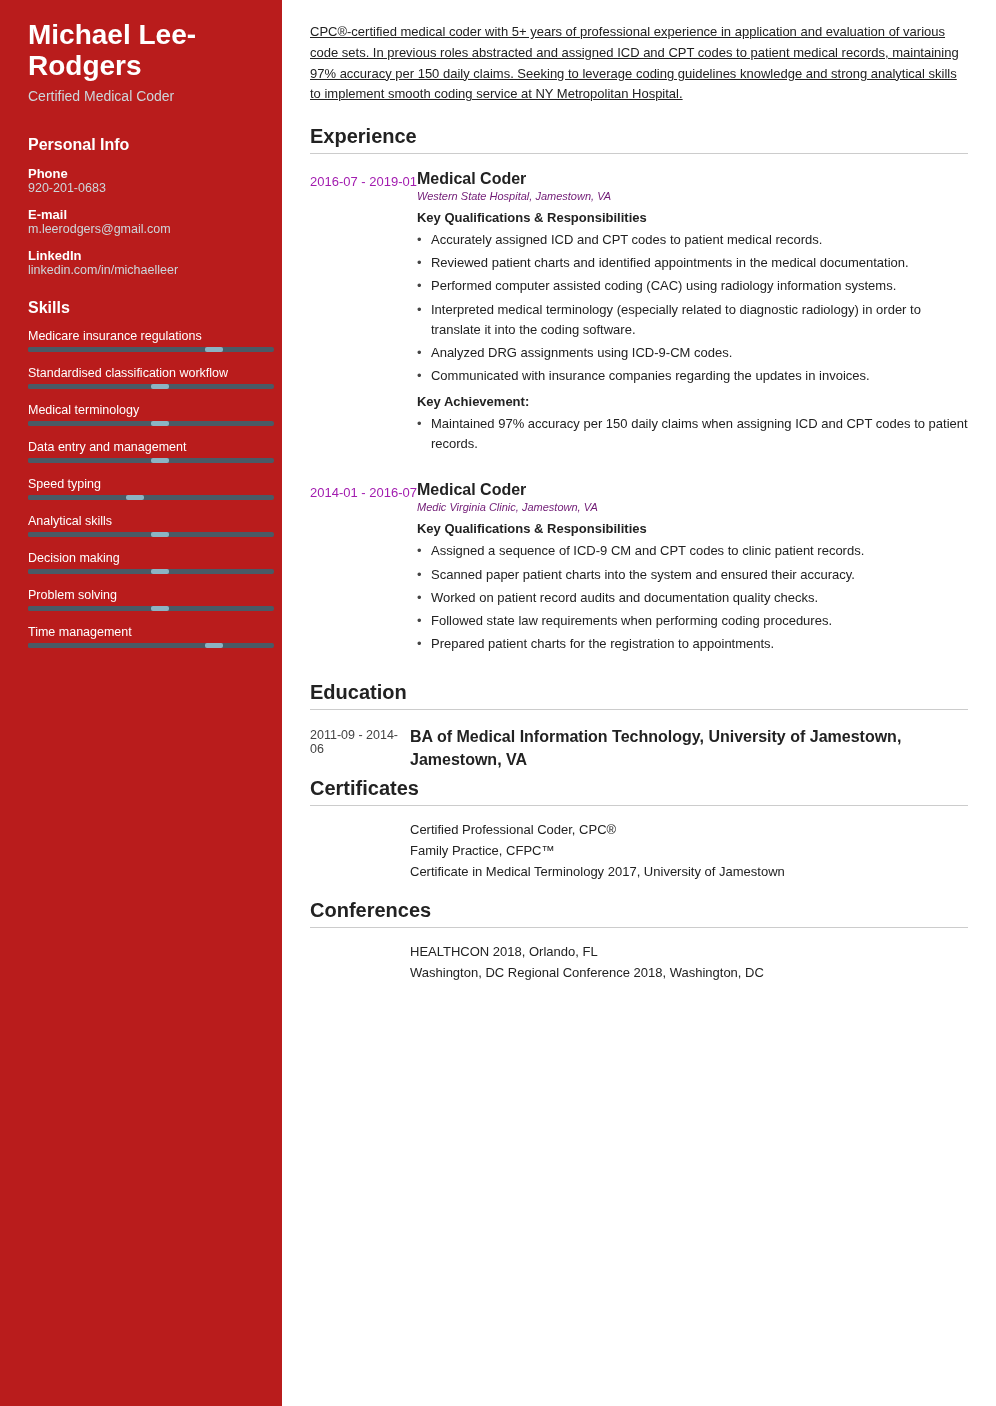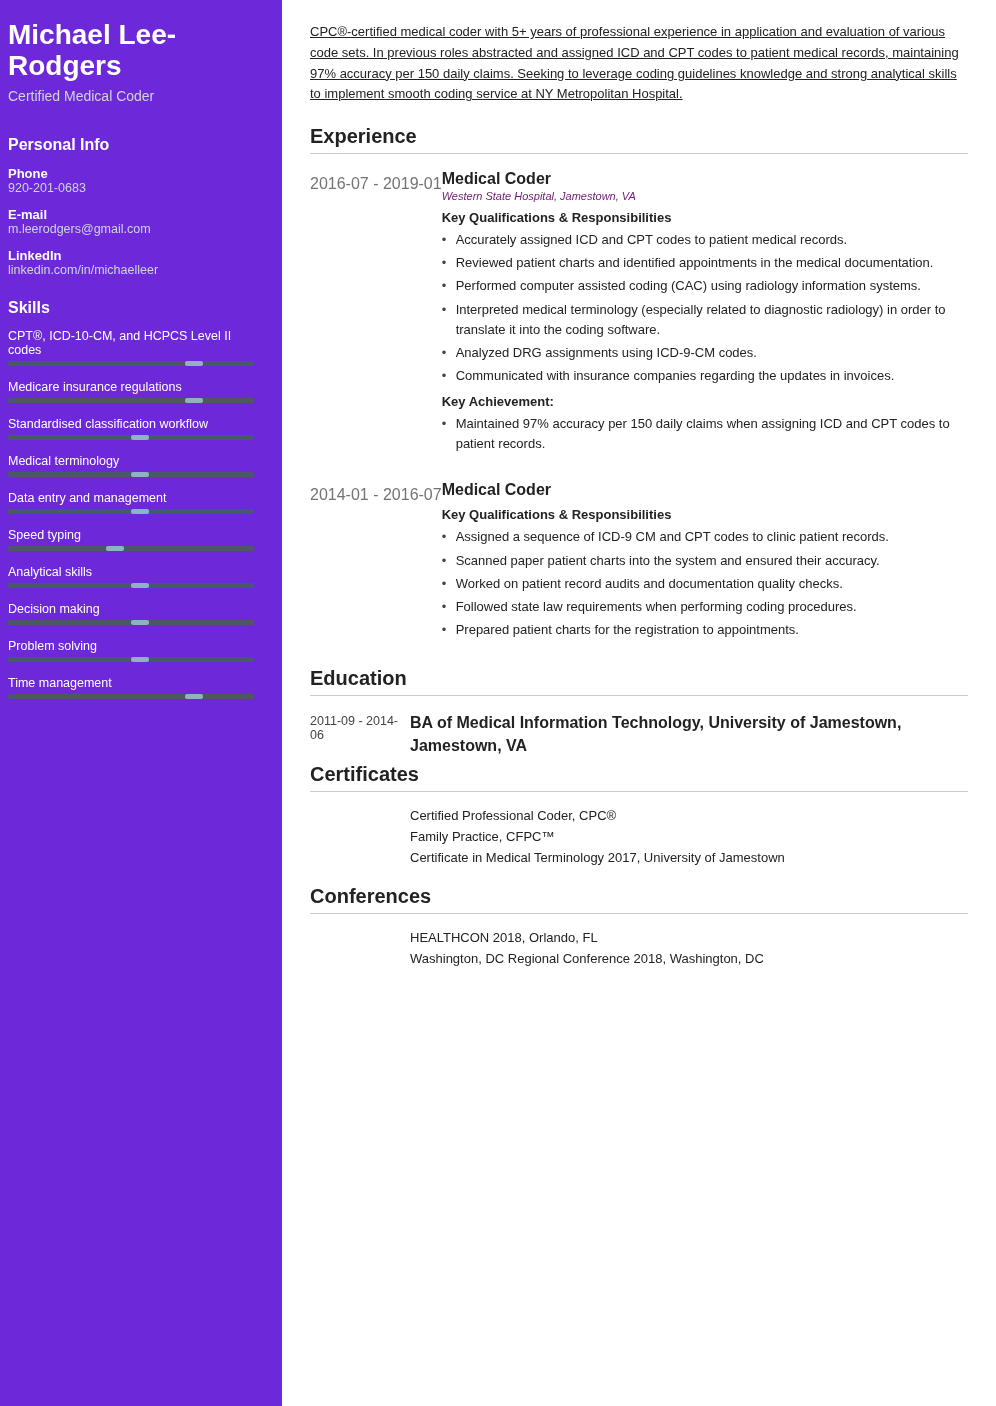--- a/index.html
+++ b/index.html
@@ -11,23 +11,23 @@
       width: 996px;
     }
     .resume {
       display: flex;
       min-height: 1406px;
     }
     
     .sidebar {
       width: 282px;
       min-width: 282px;
-      background: #6d28d9;
-      color: #fff;
-      padding: 20px 18px 30px 8px;
+      background: #b91c1c;
+      color: #fff;
+      padding: 20px 18px 30px 28px;
     }
     .sidebar-name {
       font-size: 28px;
       font-weight: 900;
       line-height: 1.1;
       margin-bottom: 6px;
       color: #fff;
     }
     .sidebar-title {
       font-size: 14px;
@@ -104,22 +104,22 @@
       padding-bottom: 5px;
       margin-bottom: 16px;
       margin-top: 6px;
     }
     .experience-block {
       display: flex;
       margin-bottom: 24px;
     }
     .exp-date {
       min-width: 100px;
-      font-size: 16px;
-      color: #737373;
+      font-size: 13px;
+      color: #a21caf;
       padding-top: 2px;
       line-height: 1.5;
     }
     .exp-content {
       flex: 1;
     }
     .exp-job-title {
       font-size: 16px;
       font-weight: 700;
       color: #222;
@@ -210,27 +210,20 @@
       <div class="personal-value">m.leerodgers@gmail.com</div>
     </div>
     <div class="personal-item">
       <div class="personal-label">LinkedIn</div>
       <div class="personal-value">linkedin.com/in/michaelleer</div>
     </div>
 
     <div class="sidebar-section-title">Skills</div>
 
     <div id="skills-container">
-        <div class="skill-item">
-    <div class="skill-name">CPT®, ICD-10-CM, and HCPCS Level II codes</div>
-    <div class="skill-bar-bg" style="width:246px;">
-      <div class="skill-bar-fill" style="width:177px; background:#4a5a65;"></div>
-      <div class="skill-bar-accent" style="left:177px; width:18px; background:#8cb4c3;"></div>
-    </div>
-  </div>
         <div class="skill-item">
     <div class="skill-name">Medicare insurance regulations</div>
     <div class="skill-bar-bg" style="width:246px;">
       <div class="skill-bar-fill" style="width:177px; background:#4a5a65;"></div>
       <div class="skill-bar-accent" style="left:177px; width:18px; background:#8cb4c3;"></div>
     </div>
   </div>
         <div class="skill-item">
     <div class="skill-name">Standardised classification workflow</div>
     <div class="skill-bar-bg" style="width:246px;">
@@ -317,20 +310,21 @@
         <li>Maintained 97% accuracy per 150 daily claims when assigning ICD and CPT codes to patient records.</li>
       </ul>
 
     </div>
   </div>
         <div class="experience-block">
     <div class="exp-date">2014-01
  - 2016-07</div>
     <div class="exp-content">
       <div class="exp-job-title">Medical Coder</div>
+      <div class="exp-company">Medic Virginia Clinic, Jamestown, VA</div>
       <div class="exp-subheading">Key Qualifications &amp; Responsibilities</div>
       <ul class="exp-bullets">
         <li>Assigned a sequence of ICD-9 CM and CPT codes to clinic patient records.</li>
               <li>Scanned paper patient charts into the system and ensured their accuracy.</li>
               <li>Worked on patient record audits and documentation quality checks.</li>
               <li>Followed state law requirements when performing coding procedures.</li>
               <li>Prepared patient charts for the registration to appointments.</li>
       </ul>
 
     </div>

